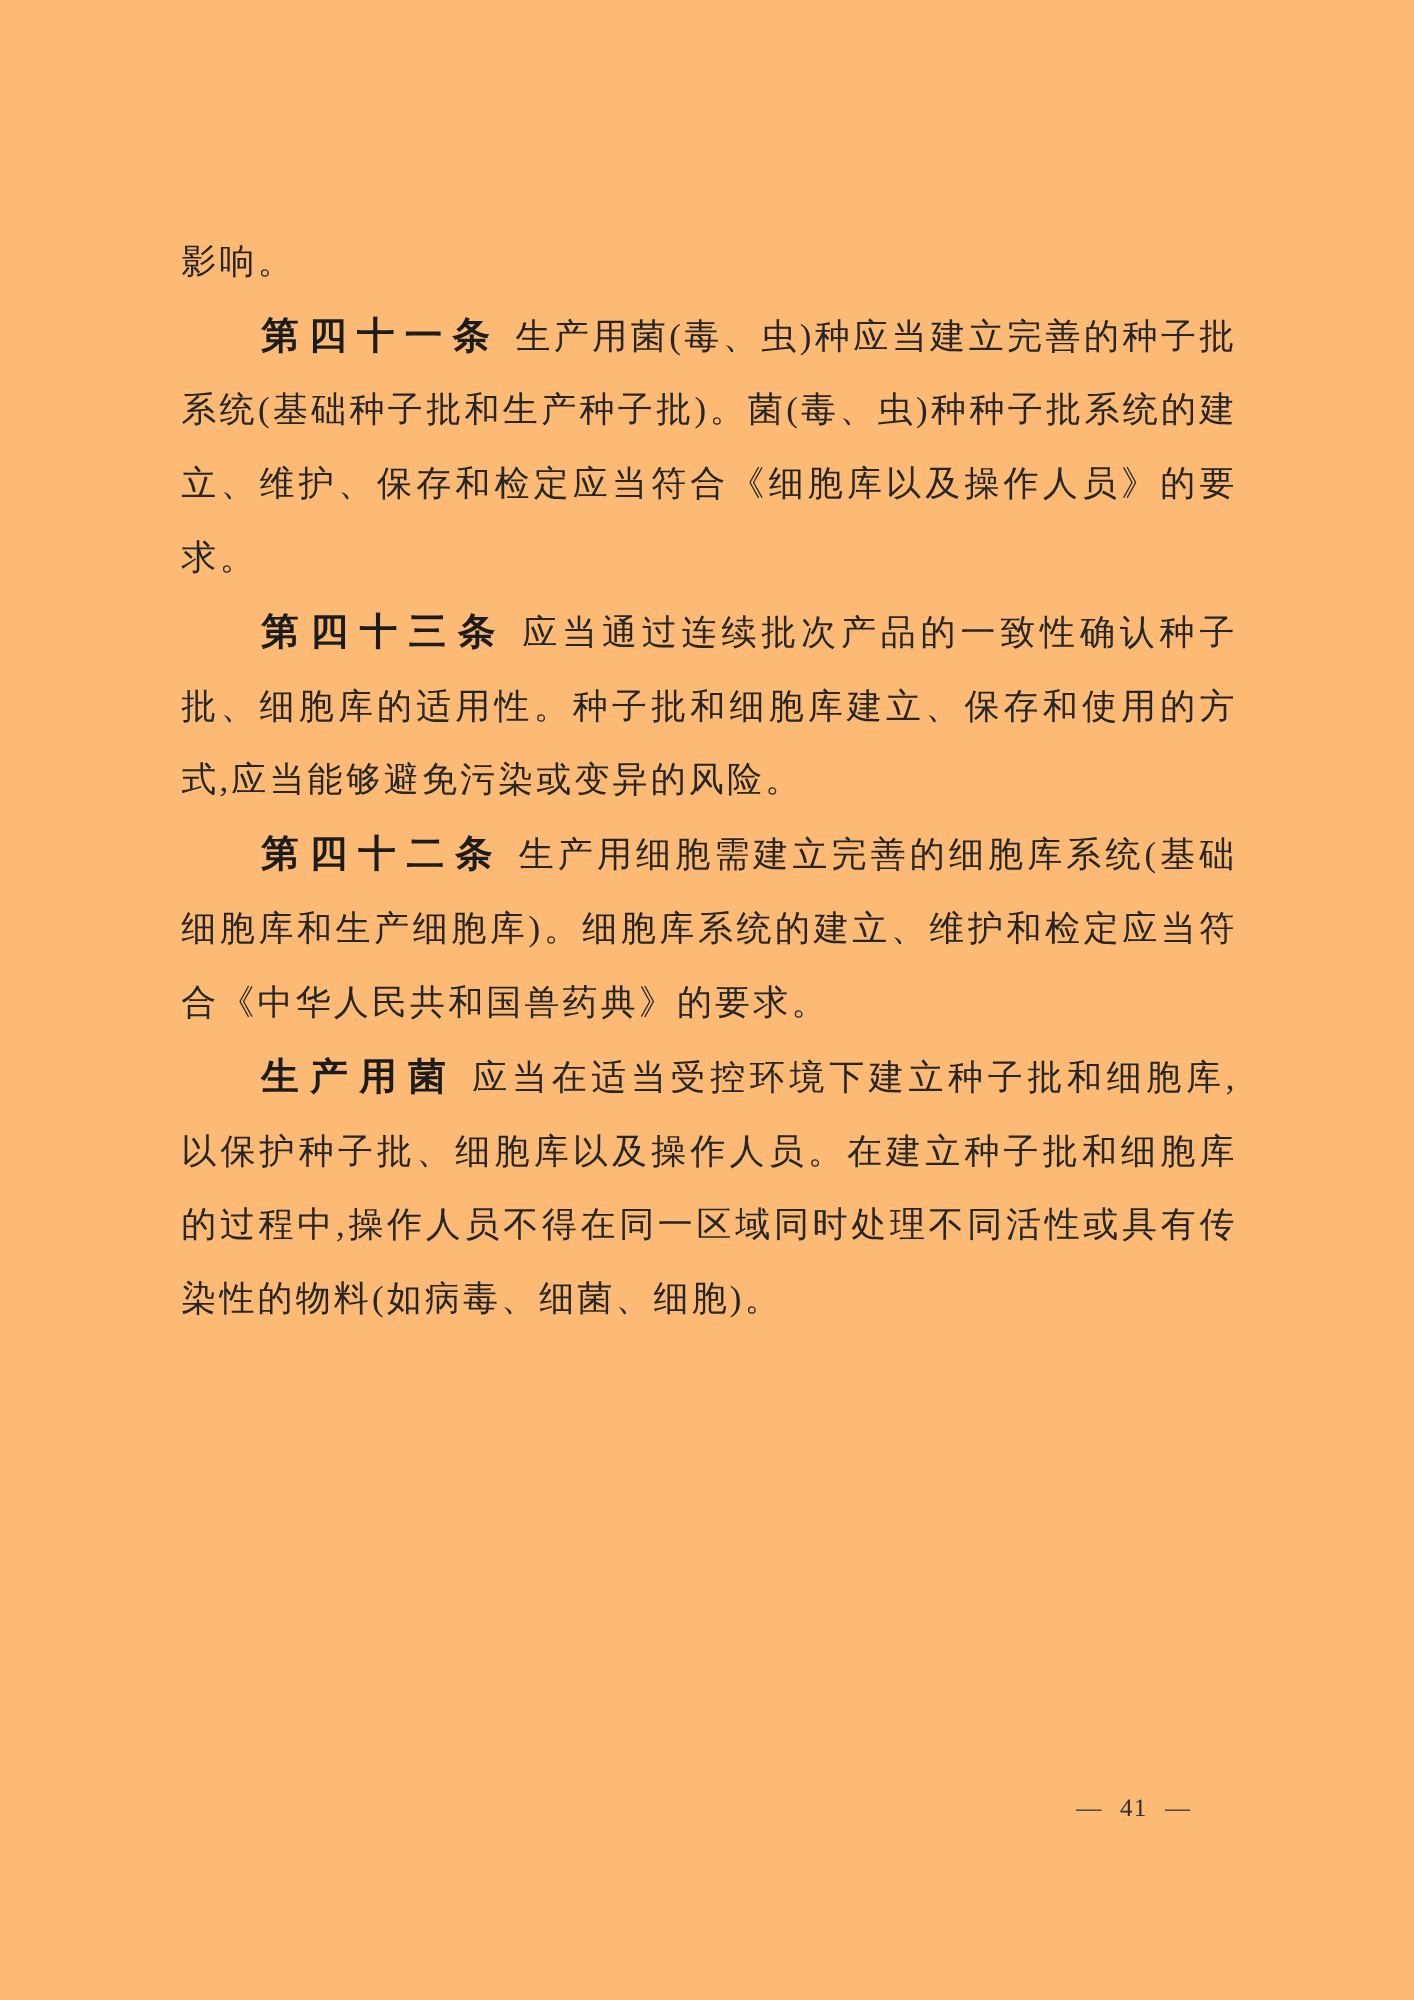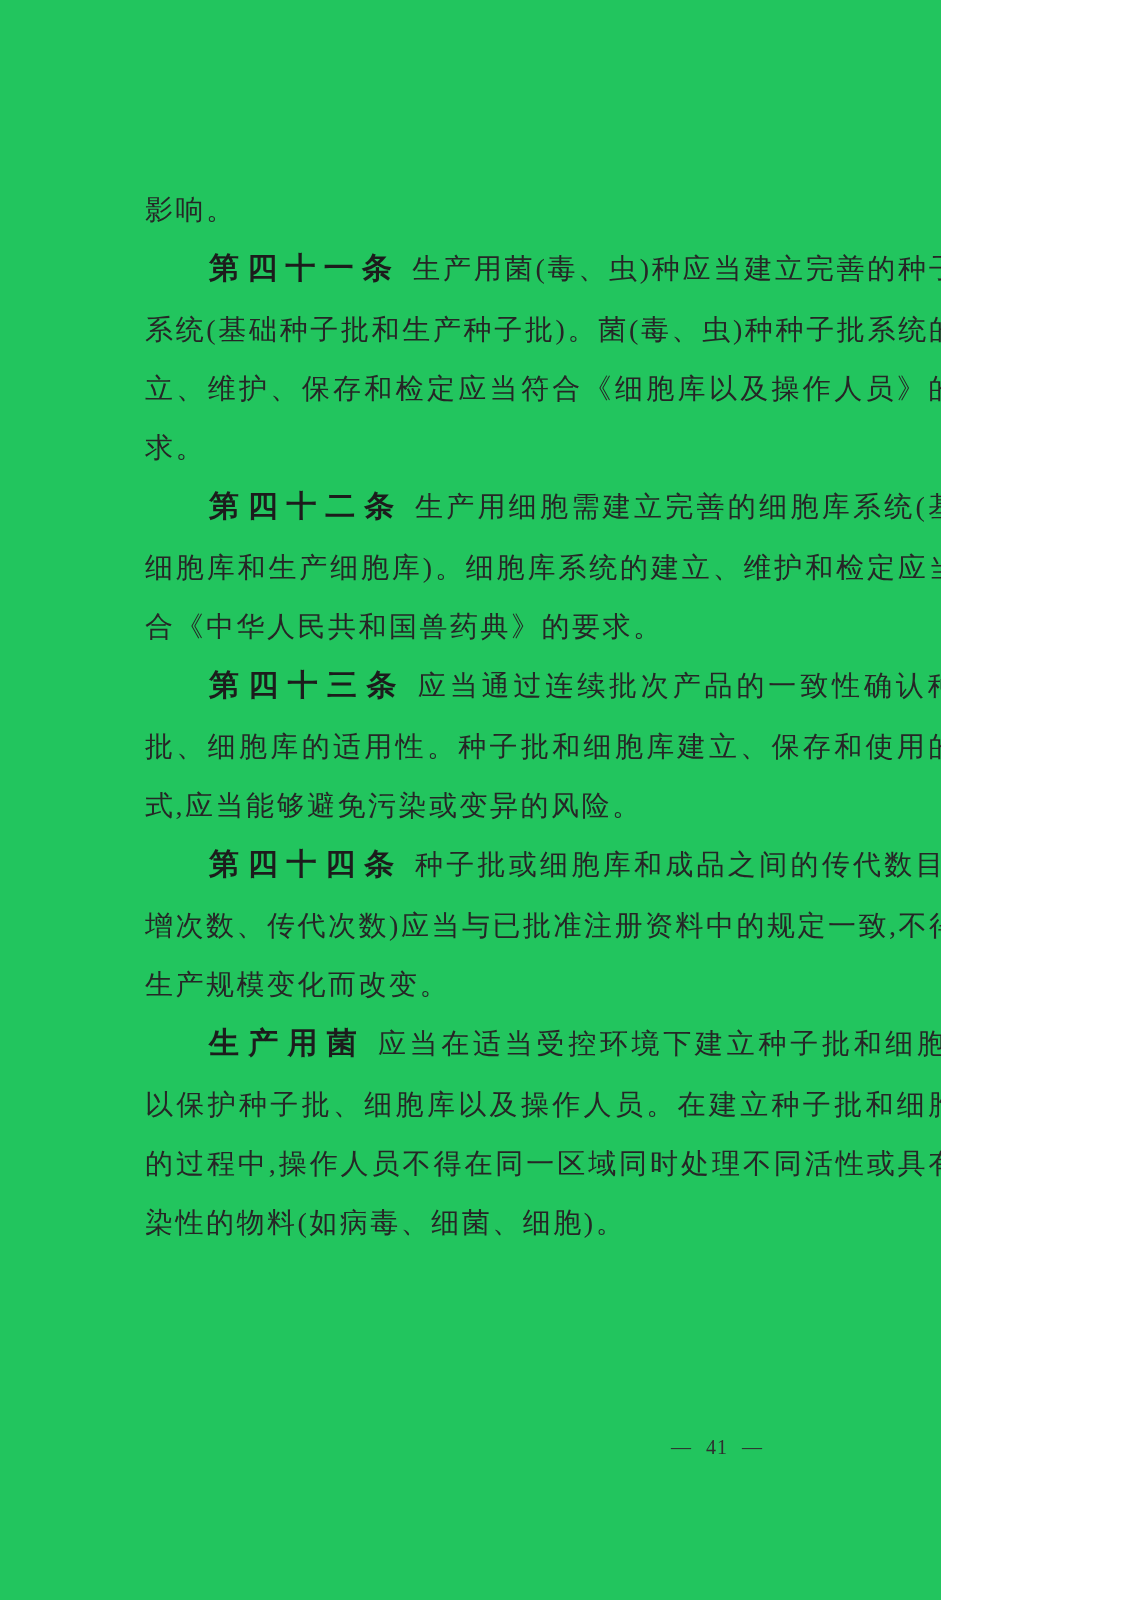--- a/index.html
+++ b/index.html
@@ -2,23 +2,23 @@
 <html><head>
 <meta charset="utf-8">
 <style>
   html, body {
     margin: 0;
     padding: 0;
     background: #ffffff;
   }
   .page {
     position: relative;
-    width: 941px;
+    width: 1131px;
     height: 1600px;
-    background: #22c55e;
+    background: #fdba74;
     overflow: hidden;
     font-family: "Liberation Serif", "DejaVu Serif", serif;
   }
   .text-block {
     position: absolute;
     left: 145px;
     top: 180px;
     width: 845px;
     font-size: 28px;
     line-height: 59px;
@@ -28,21 +28,21 @@
     text-justify: inter-character;
   }
   .text-block p {
     margin: 0;
     padding: 0;
   }
   p.article {
     text-indent: 64px;
   }
   .art-num {
-    font-family: Liberation Mono, monospace;
+    font-family: Liberation Serif, serif;
     font-weight: bold;
     font-size: 30px;
     letter-spacing: 8px;
     margin-right: 12px;
     color: #1c1c1c;
   }
   .page-number {
     position: absolute;
     top: 1436px;
     right: 178px;
@@ -59,30 +59,27 @@
 <div class="page">
   <div class="text-block">
 
     <p class="cont">影响。</p>
 
     <p class="article">
       <span class="art-num">第四十一条</span><span>生产用菌(毒、虫)种应当建立完善的种子批系统(基础种子批和生产种子批)。菌(毒、虫)种种子批系统的建立、维护、保存和检定应当符合《细胞库以及操作人员》的要求。</span>
     </p>
 
     <p class="article">
-      <span class="art-num">第四十二条</span><span>生产用细胞需建立完善的细胞库系统(基础细胞库和生产细胞库)。细胞库系统的建立、维护和检定应当符合《中华人民共和国兽药典》的要求。</span>
-    </p>
-
-    <p class="article">
       <span class="art-num">第四十三条</span><span>应当通过连续批次产品的一致性确认种子批、细胞库的适用性。种子批和细胞库建立、保存和使用的方式,应当能够避免污染或变异的风险。</span>
     </p>
 
     <p class="article">
-      <span class="art-num">第四十四条</span><span>种子批或细胞库和成品之间的传代数目(倍增次数、传代次数)应当与已批准注册资料中的规定一致,不得随生产规模变化而改变。</span>
+      <span class="art-num">第四十二条</span><span>生产用细胞需建立完善的细胞库系统(基础细胞库和生产细胞库)。细胞库系统的建立、维护和检定应当符合《中华人民共和国兽药典》的要求。</span>
     </p>
+
 
     <p class="article">
       <span class="art-num">生产用菌</span><span>应当在适当受控环境下建立种子批和细胞库,以保护种子批、细胞库以及操作人员。在建立种子批和细胞库的过程中,操作人员不得在同一区域同时处理不同活性或具有传染性的物料(如病毒、细菌、细胞)。</span>
     </p>
 
 
   </div>
 
   <div class="page-number">— 41 —</div>
 </div>

